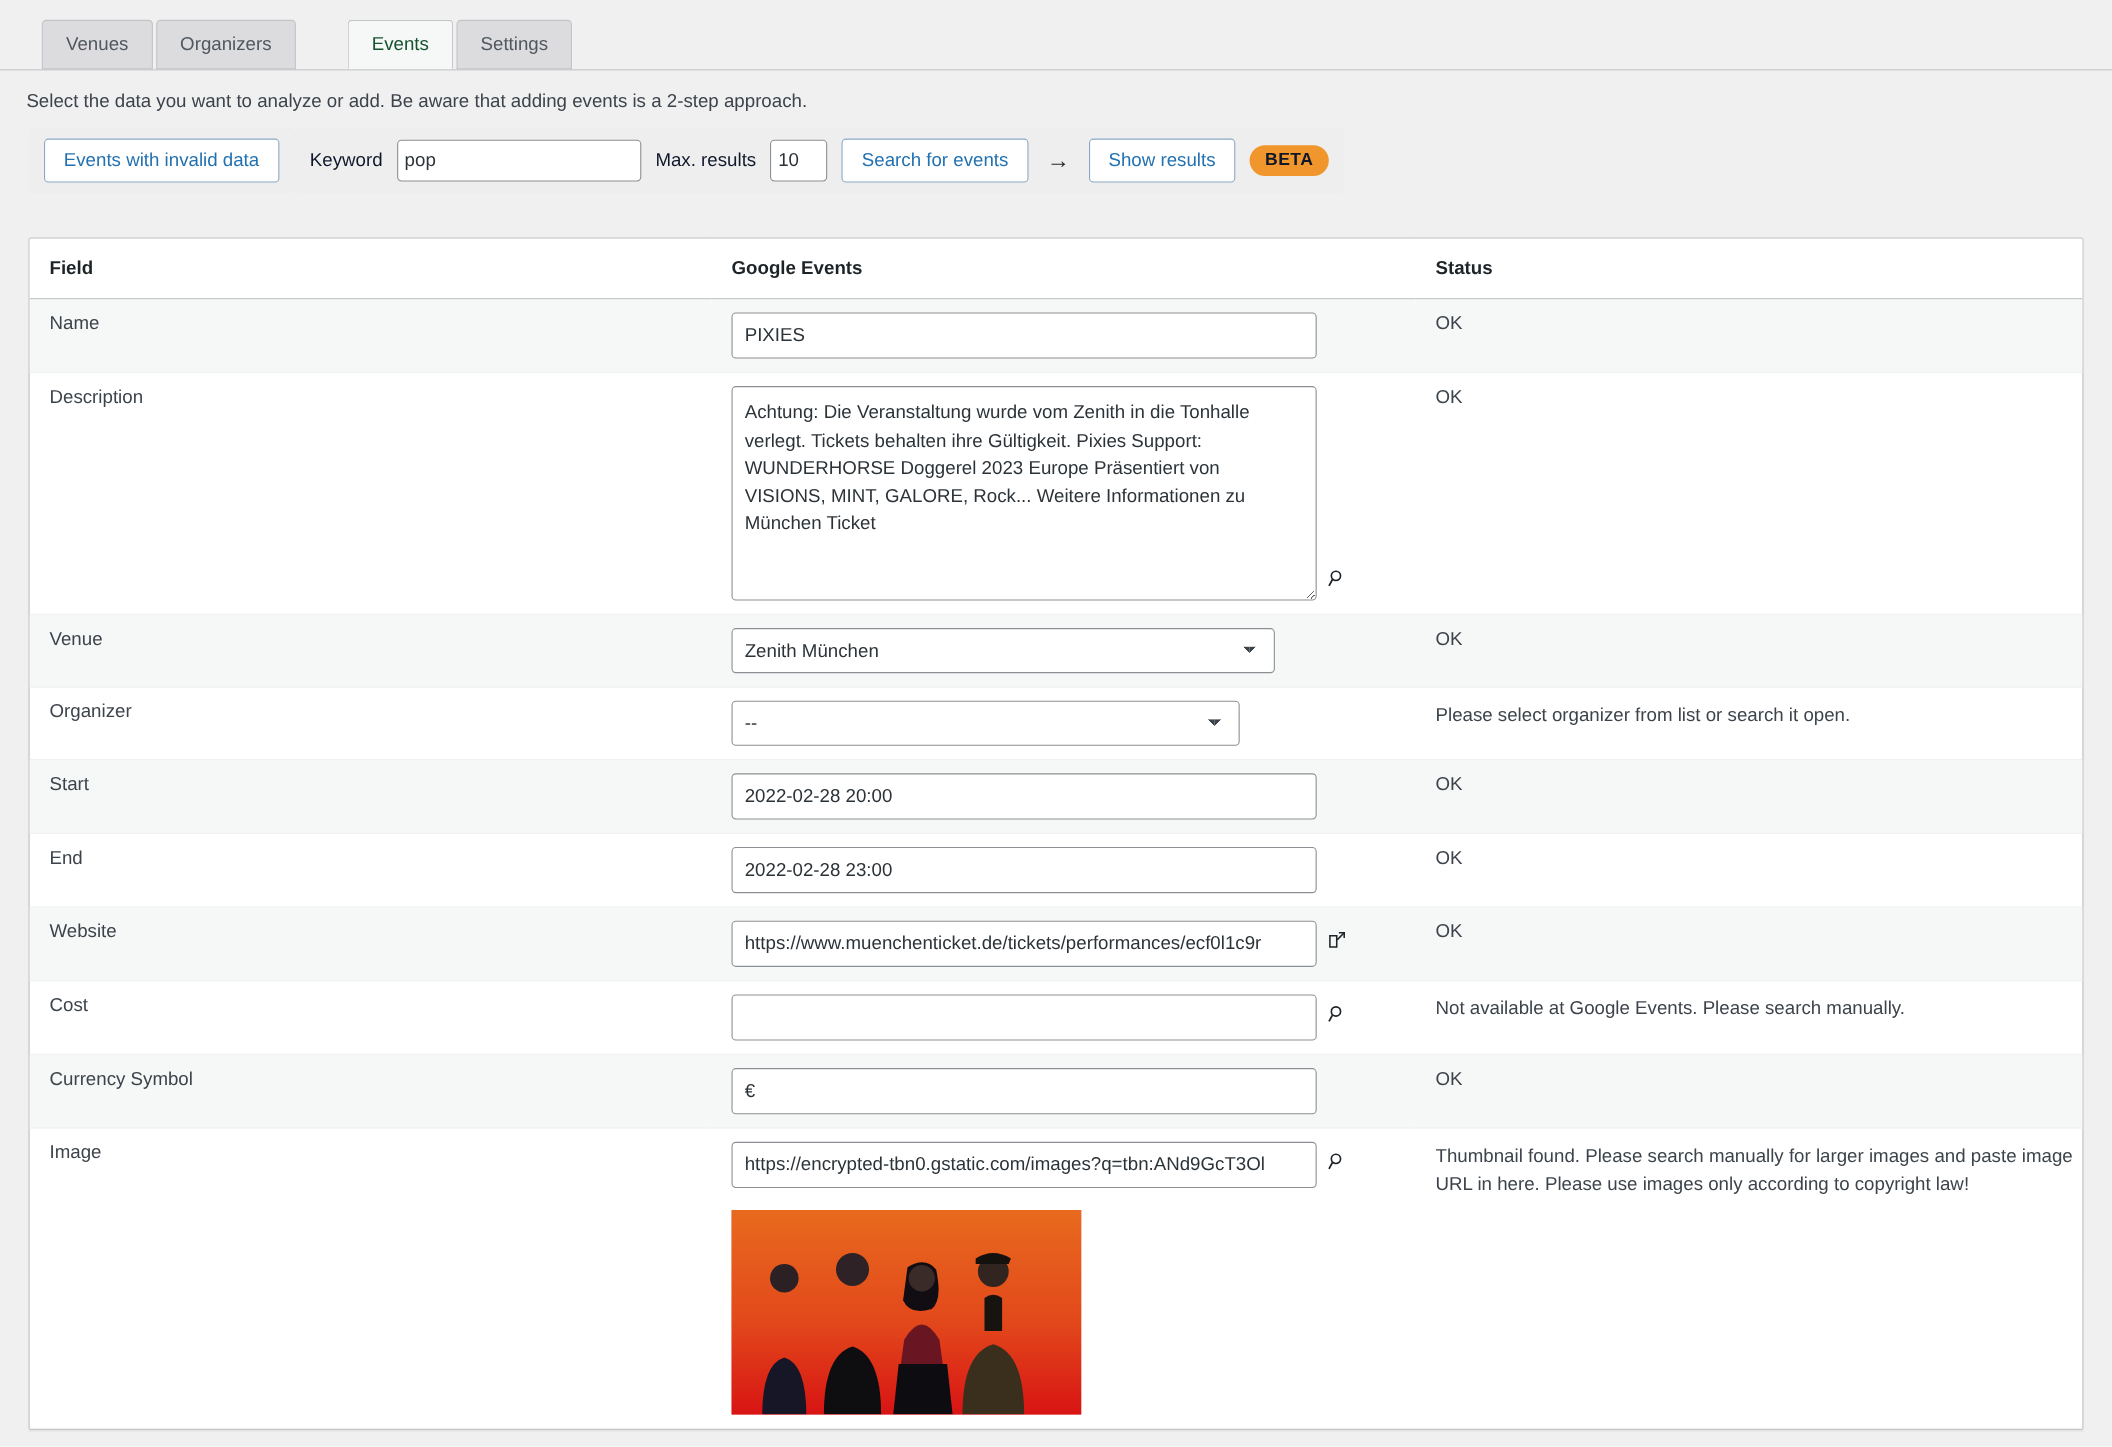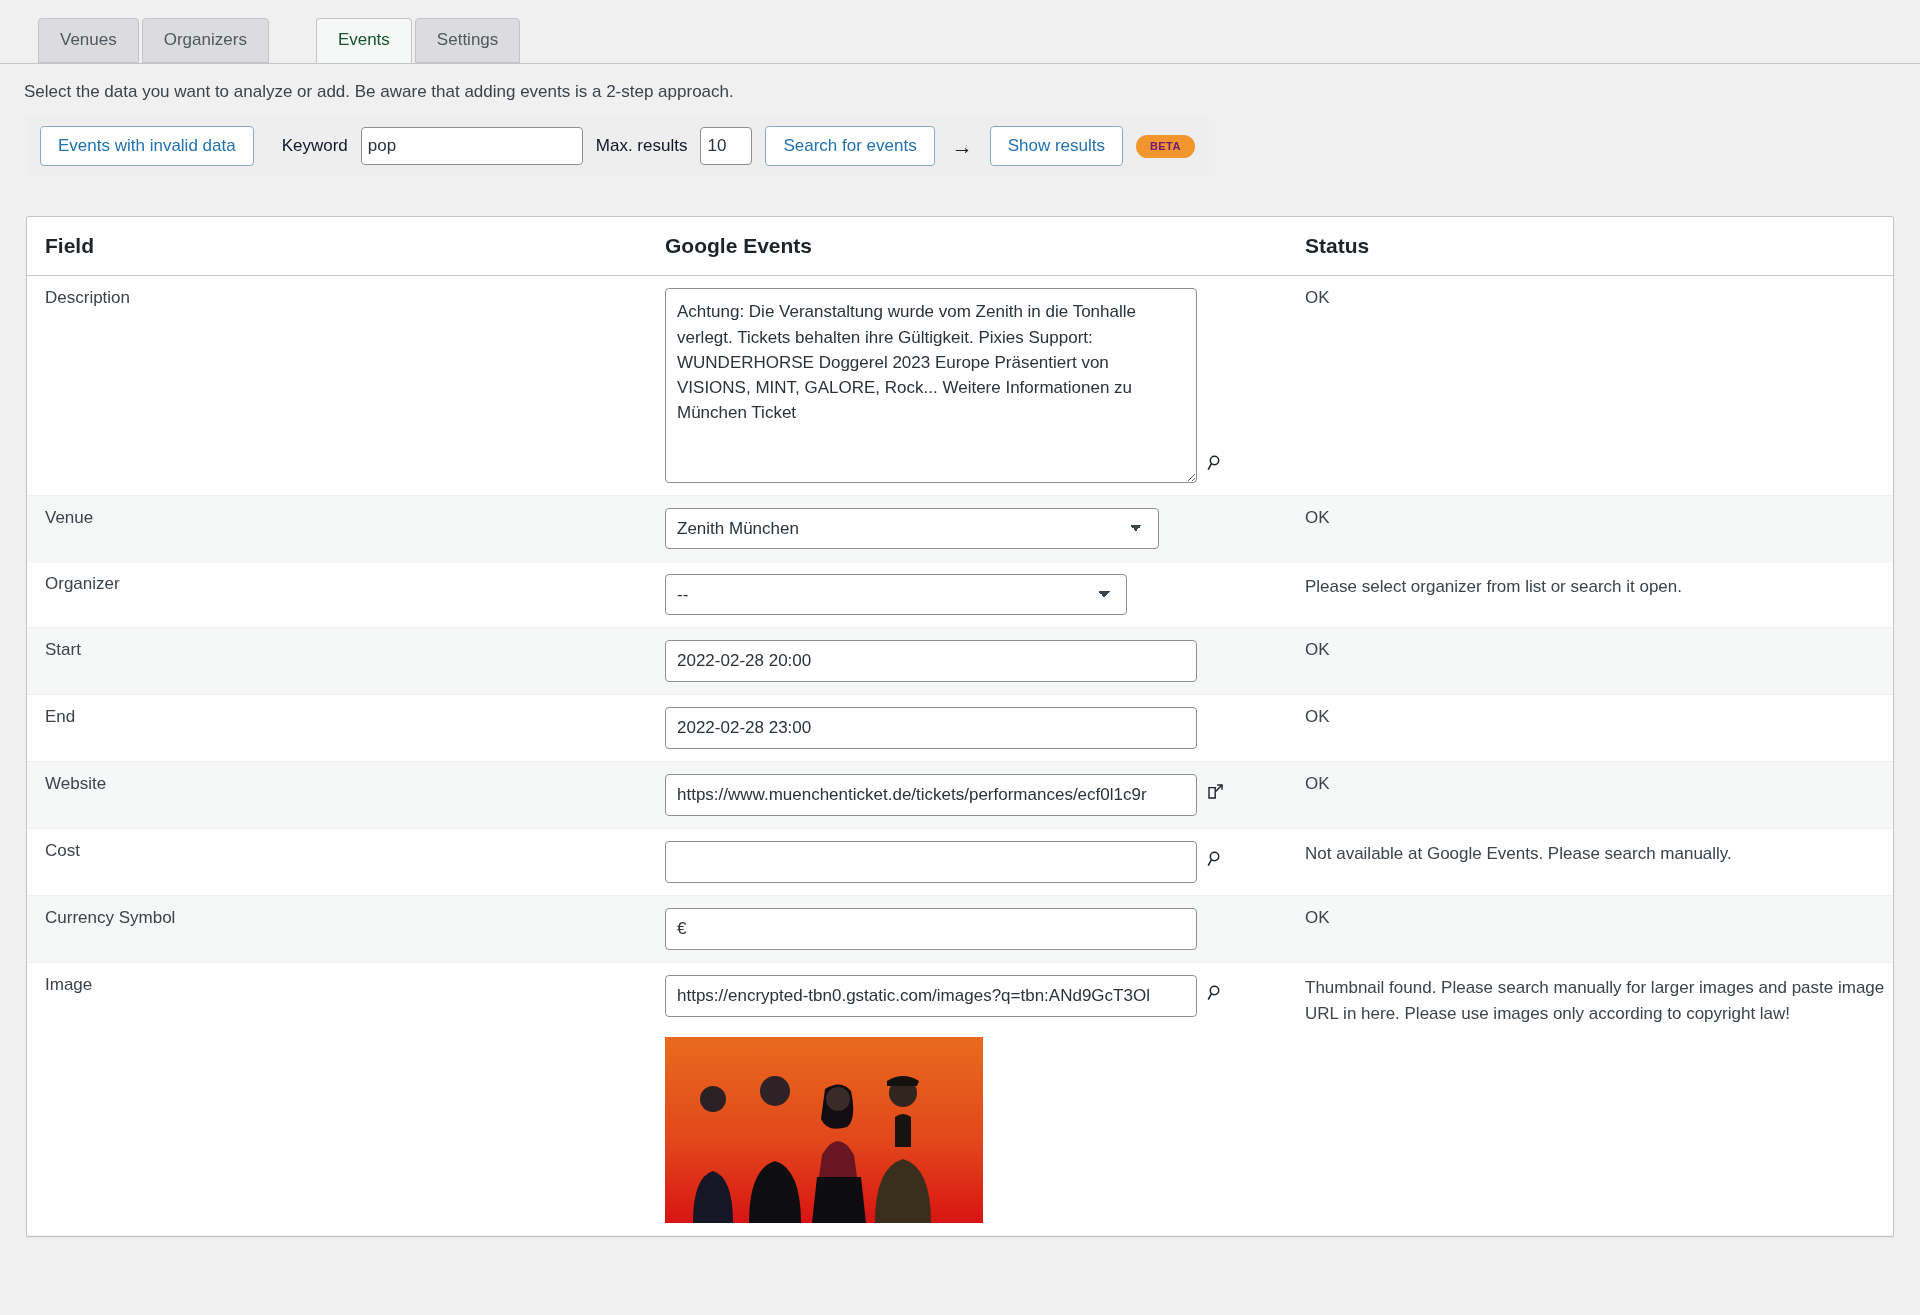--- a/index.html
+++ b/index.html
@@ -88,22 +88,22 @@
   .kw-input { width: 222px; }
   .max-input { width: 52px; }
   .arrow-step {
     font-size: 21px;
     color: #1d2327;
     padding: 0 4px;
     line-height: 1;
   }
   .beta-badge {
     background: #f0962c;
-    color: #701a75;
-    font-size: 11px;
+    color: #0f172a;
+    font-size: 16px;
     font-weight: bold;
     letter-spacing: .4px;
     border-radius: 999px;
     padding: 6px 14px;
     line-height: 1;
   }
 
   
   .card {
     margin: 40px 26px 0 26px;
@@ -112,21 +112,21 @@
     border-radius: 2px;
     box-shadow: 0 1px 1px rgba(0,0,0,.04);
   }
   table.grid {
     width: 100%;
     border-collapse: collapse;
     table-layout: fixed;
   }
   table.grid th {
     text-align: left;
-    font-size: 21px;
+    font-size: 17px;
     font-weight: bold;
     color: #1d2327;
     padding: 17px 0 17px 18px;
     border-bottom: 1px solid #c3c4c7;
     background: #fff;
     margin-top: 44px;
   }
   table.grid td {
     padding: 12px 0 12px 18px;
     vertical-align: top;
@@ -250,20 +250,29 @@
     </colgroup>
     <thead>
       <tr>
         <th>Field</th>
         <th>Google Events</th>
         <th>Status</th>
       </tr>
     </thead>
     <tbody>
 
+      <tr class="alt">
+        <td class="field-label">Name</td>
+        <td>
+          <div class="value-wrap">
+            <input class="field-input" type="text" value="PIXIES" style="">
+          </div>
+        </td>
+        <td class="status-cell status-ok">OK</td>
+      </tr>
 
       <tr>
         <td class="field-label">Description</td>
         <td>
           <div class="value-wrap">
             <textarea class="field-textarea" style="">Achtung: Die Veranstaltung wurde vom Zenith in die Tonhalle verlegt. Tickets behalten ihre Gültigkeit. Pixies Support: WUNDERHORSE Doggerel 2023 Europe Präsentiert von VISIONS, MINT, GALORE, Rock... Weitere Informationen zu München Ticket</textarea>
             <button class="icon-btn" style="margin-top:166px;">
               <svg width="18" height="18" viewBox="0 0 18 18" aria-hidden="true">
                 <circle cx="7.5" cy="6.5" r="4.2" fill="none" stroke="#1d2327" stroke-width="1.5"></circle>
                 <line x1="4.3" y1="9.8" x2="1.2" y2="15.6" stroke="#1d2327" stroke-width="1.6"></line>

